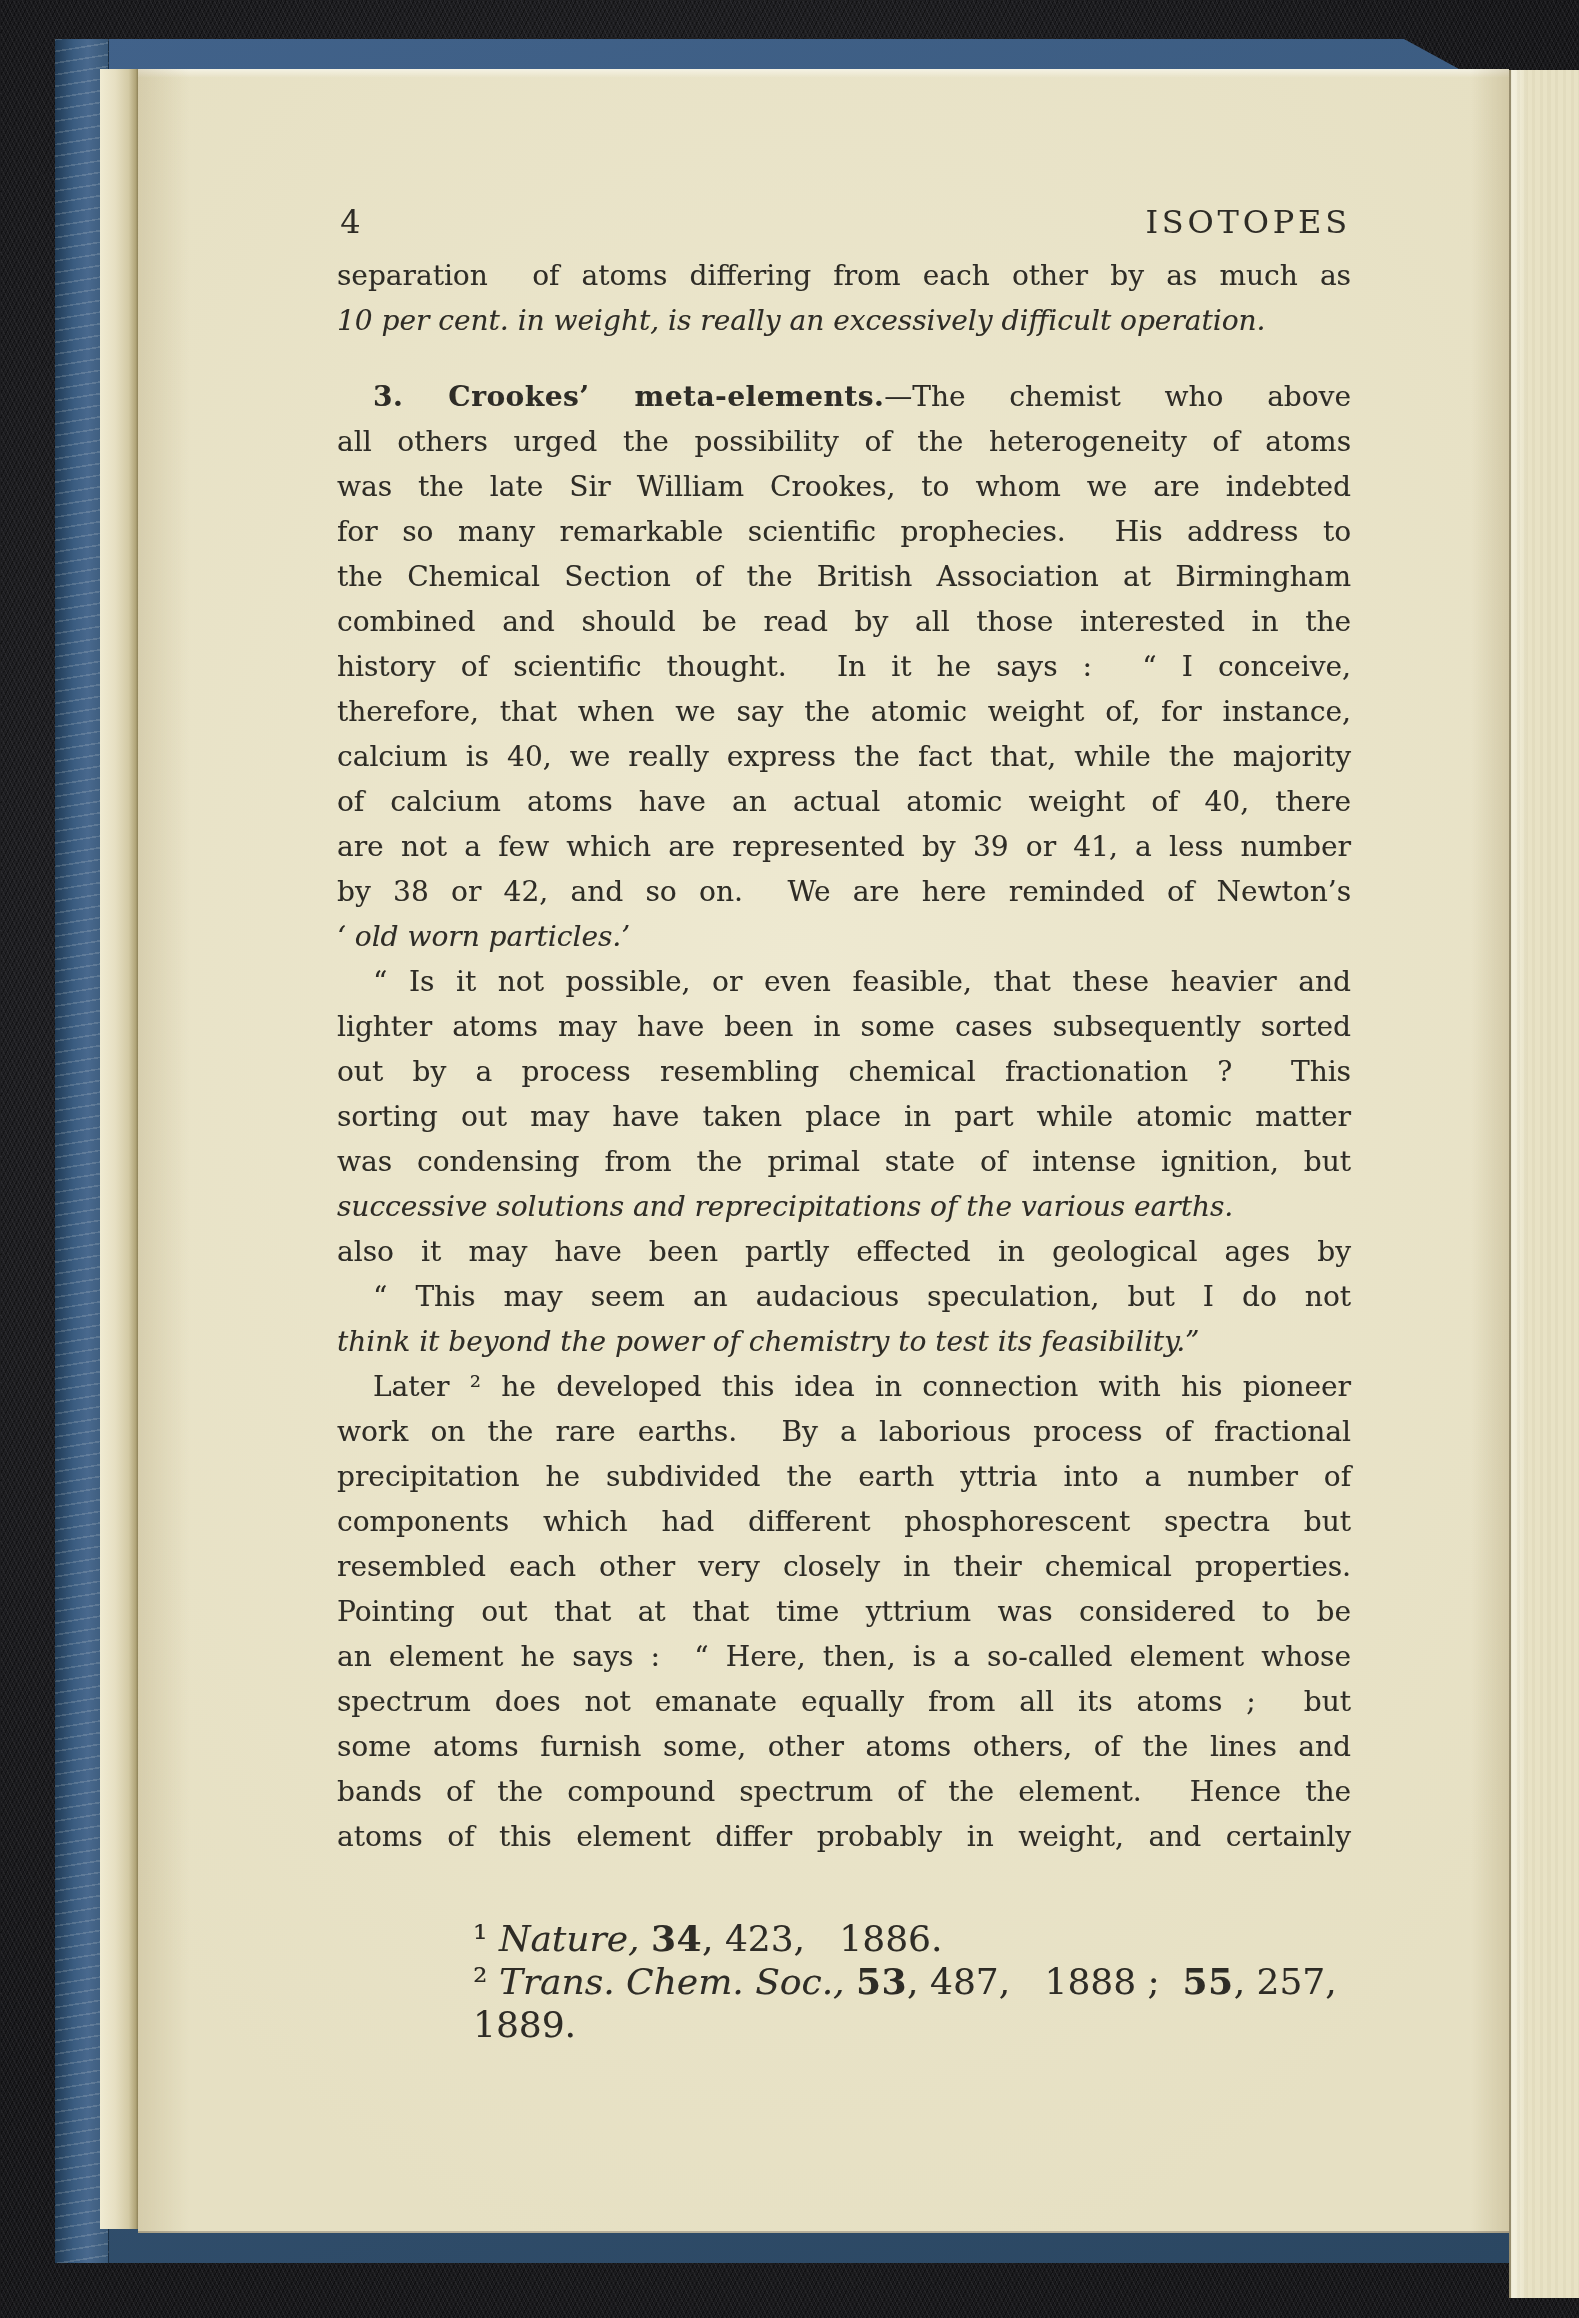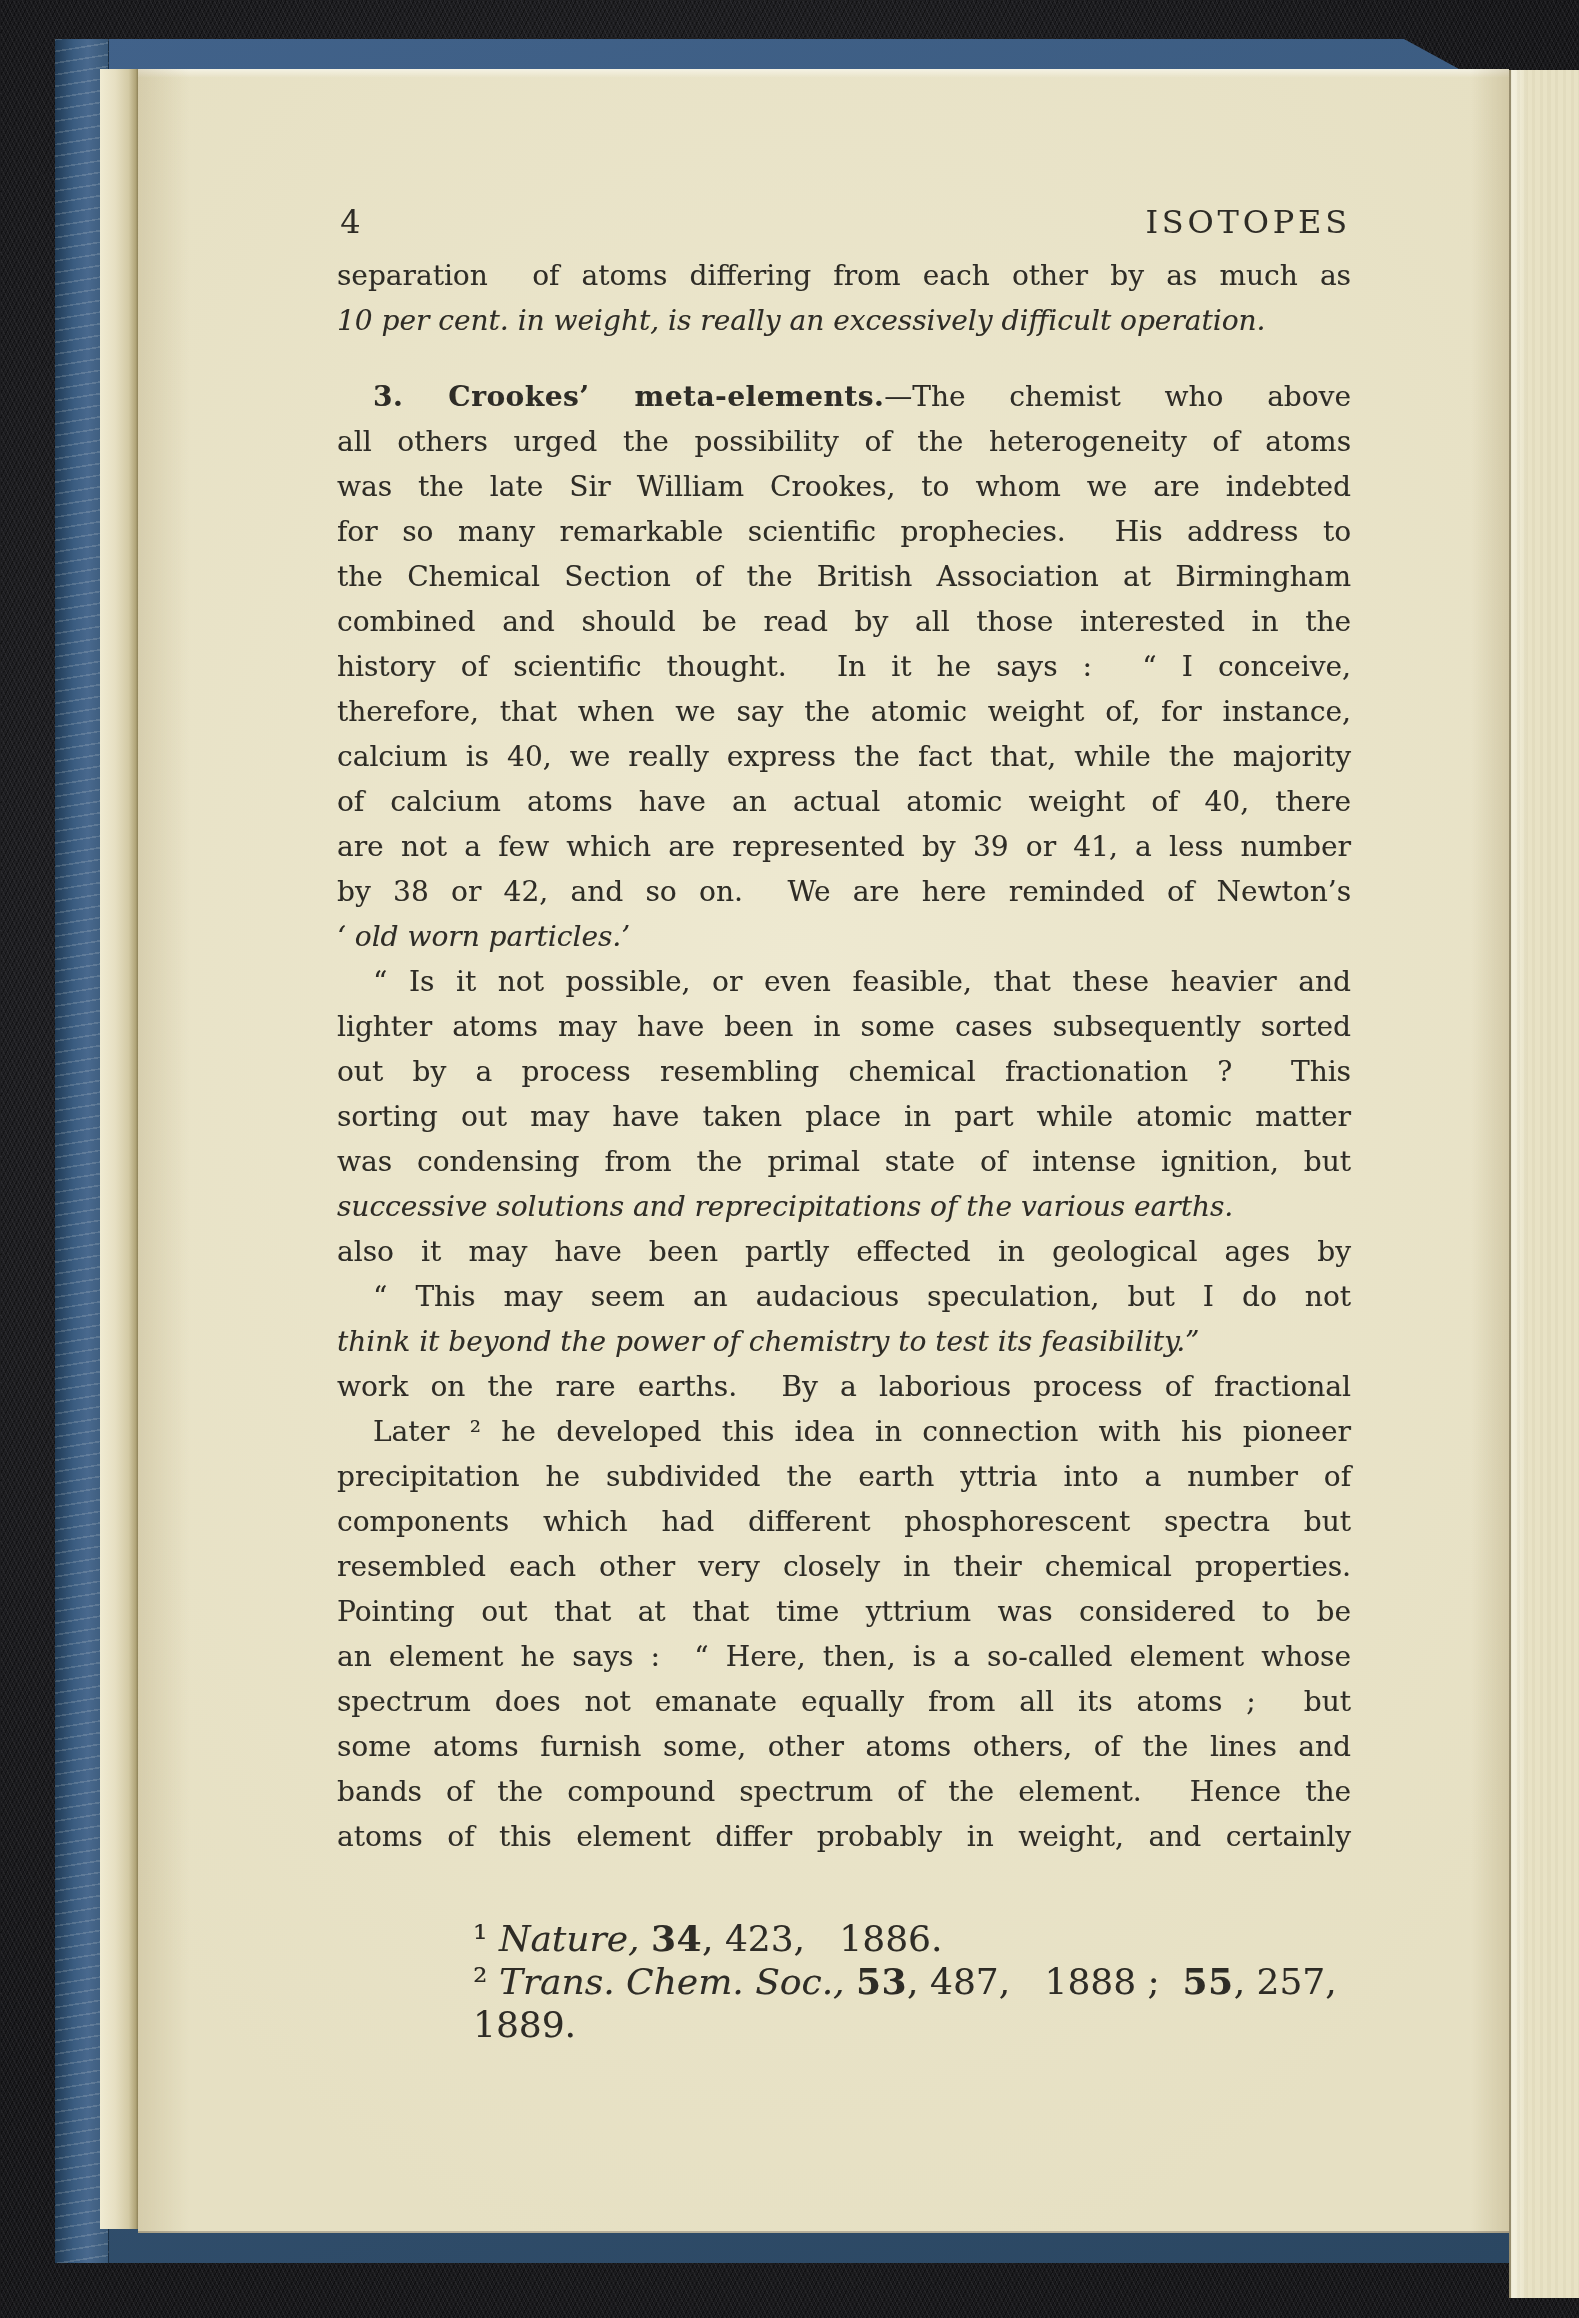--- a/index.html
+++ b/index.html
@@ -158,22 +158,22 @@
         <div class="line para-end">‘ old worn particles.’</div>
         <div class="line indent">“ Is it not possible, or even feasible, that these heavier and</div>
         <div class="line">lighter atoms may have been in some cases subsequently sorted</div>
         <div class="line">out by a process resembling chemical fractionation ?  This</div>
         <div class="line">sorting out may have taken place in part while atomic matter</div>
         <div class="line">was condensing from the primal state of intense ignition, but</div>
         <div class="line para-end">successive solutions and reprecipitations of the various earths.</div>
         <div class="line">also it may have been partly effected in geological ages by</div>
         <div class="line indent">“ This may seem an audacious speculation, but I do not</div>
         <div class="line para-end">think it beyond the power of chemistry to test its feasibility.”</div>
+        <div class="line indent">Later ² he developed this idea in connection with his pioneer</div>
         <div class="line">work on the rare earths.  By a laborious process of fractional</div>
-        <div class="line indent">Later ² he developed this idea in connection with his pioneer</div>
         <div class="line">precipitation he subdivided the earth yttria into a number of</div>
         <div class="line">components which had different phosphorescent spectra but</div>
         <div class="line">resembled each other very closely in their chemical properties.</div>
         <div class="line">Pointing out that at that time yttrium was considered to be</div>
         <div class="line">an element he says :  “ Here, then, is a so-called element whose</div>
         <div class="line">spectrum does not emanate equally from all its atoms ;  but</div>
         <div class="line">some atoms furnish some, other atoms others, of the lines and</div>
         <div class="line">bands of the compound spectrum of the element.  Hence the</div>
         <div class="line">atoms of this element differ probably in weight, and certainly</div>
       </div>

